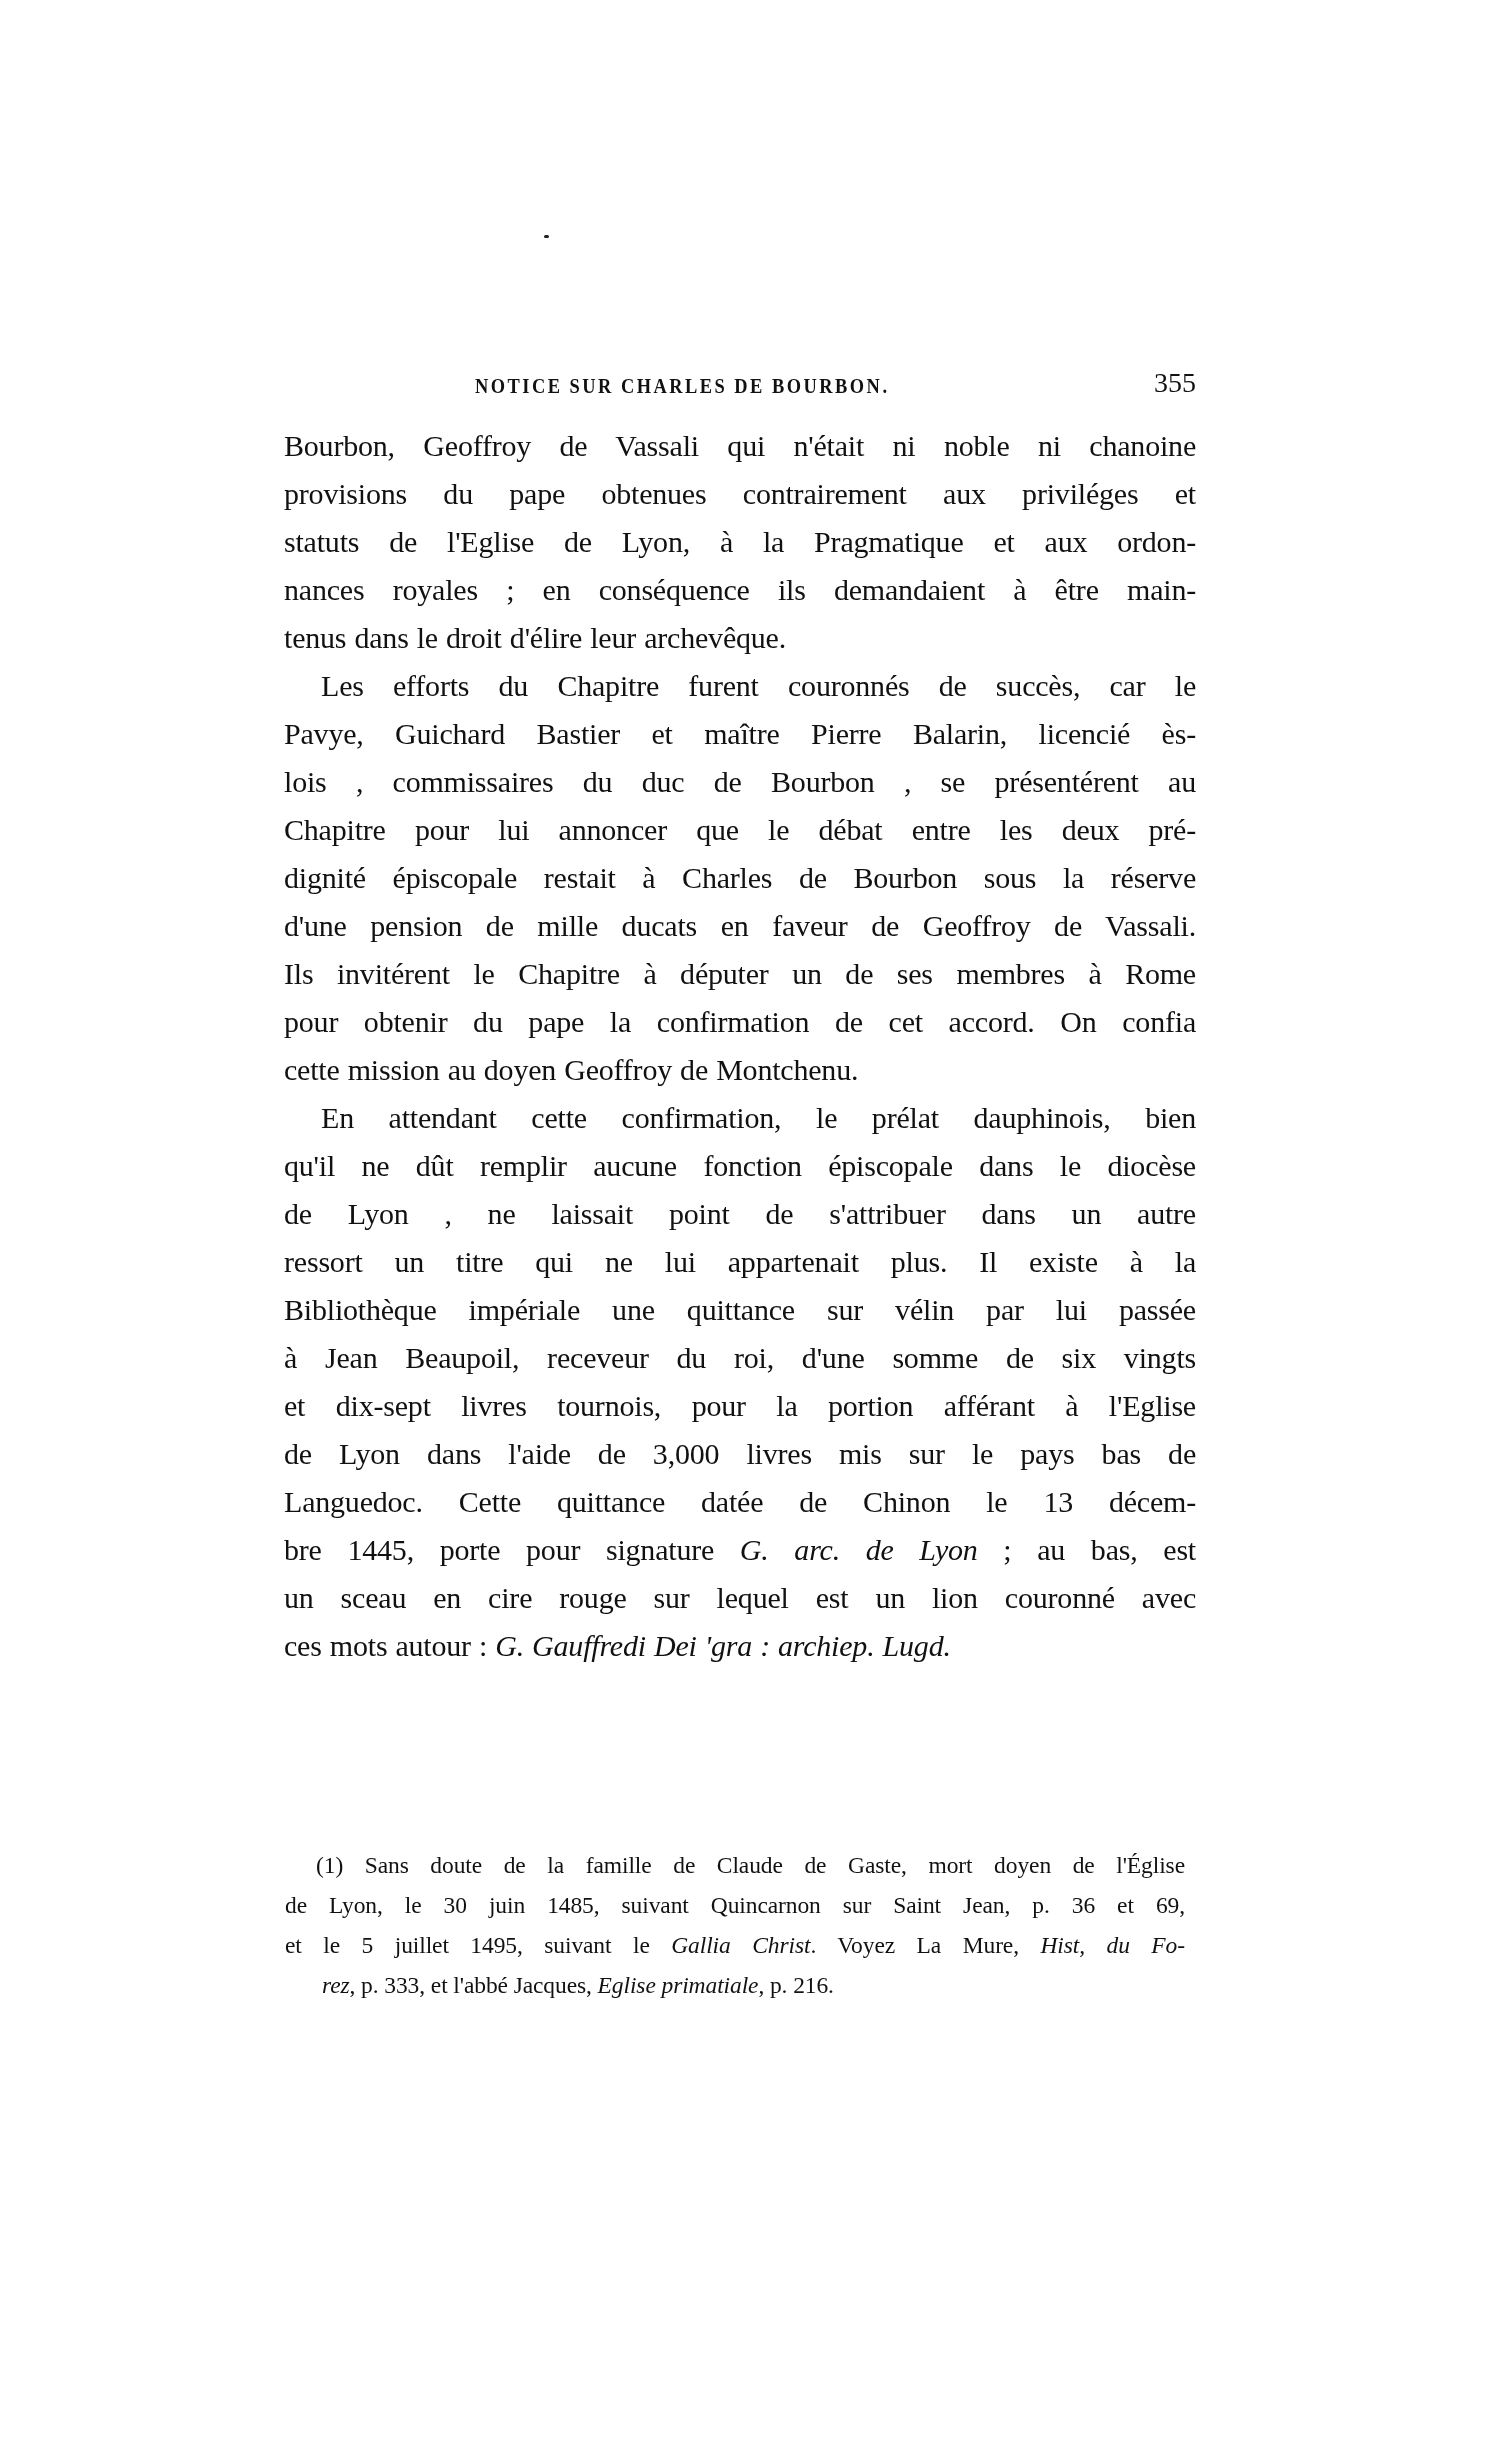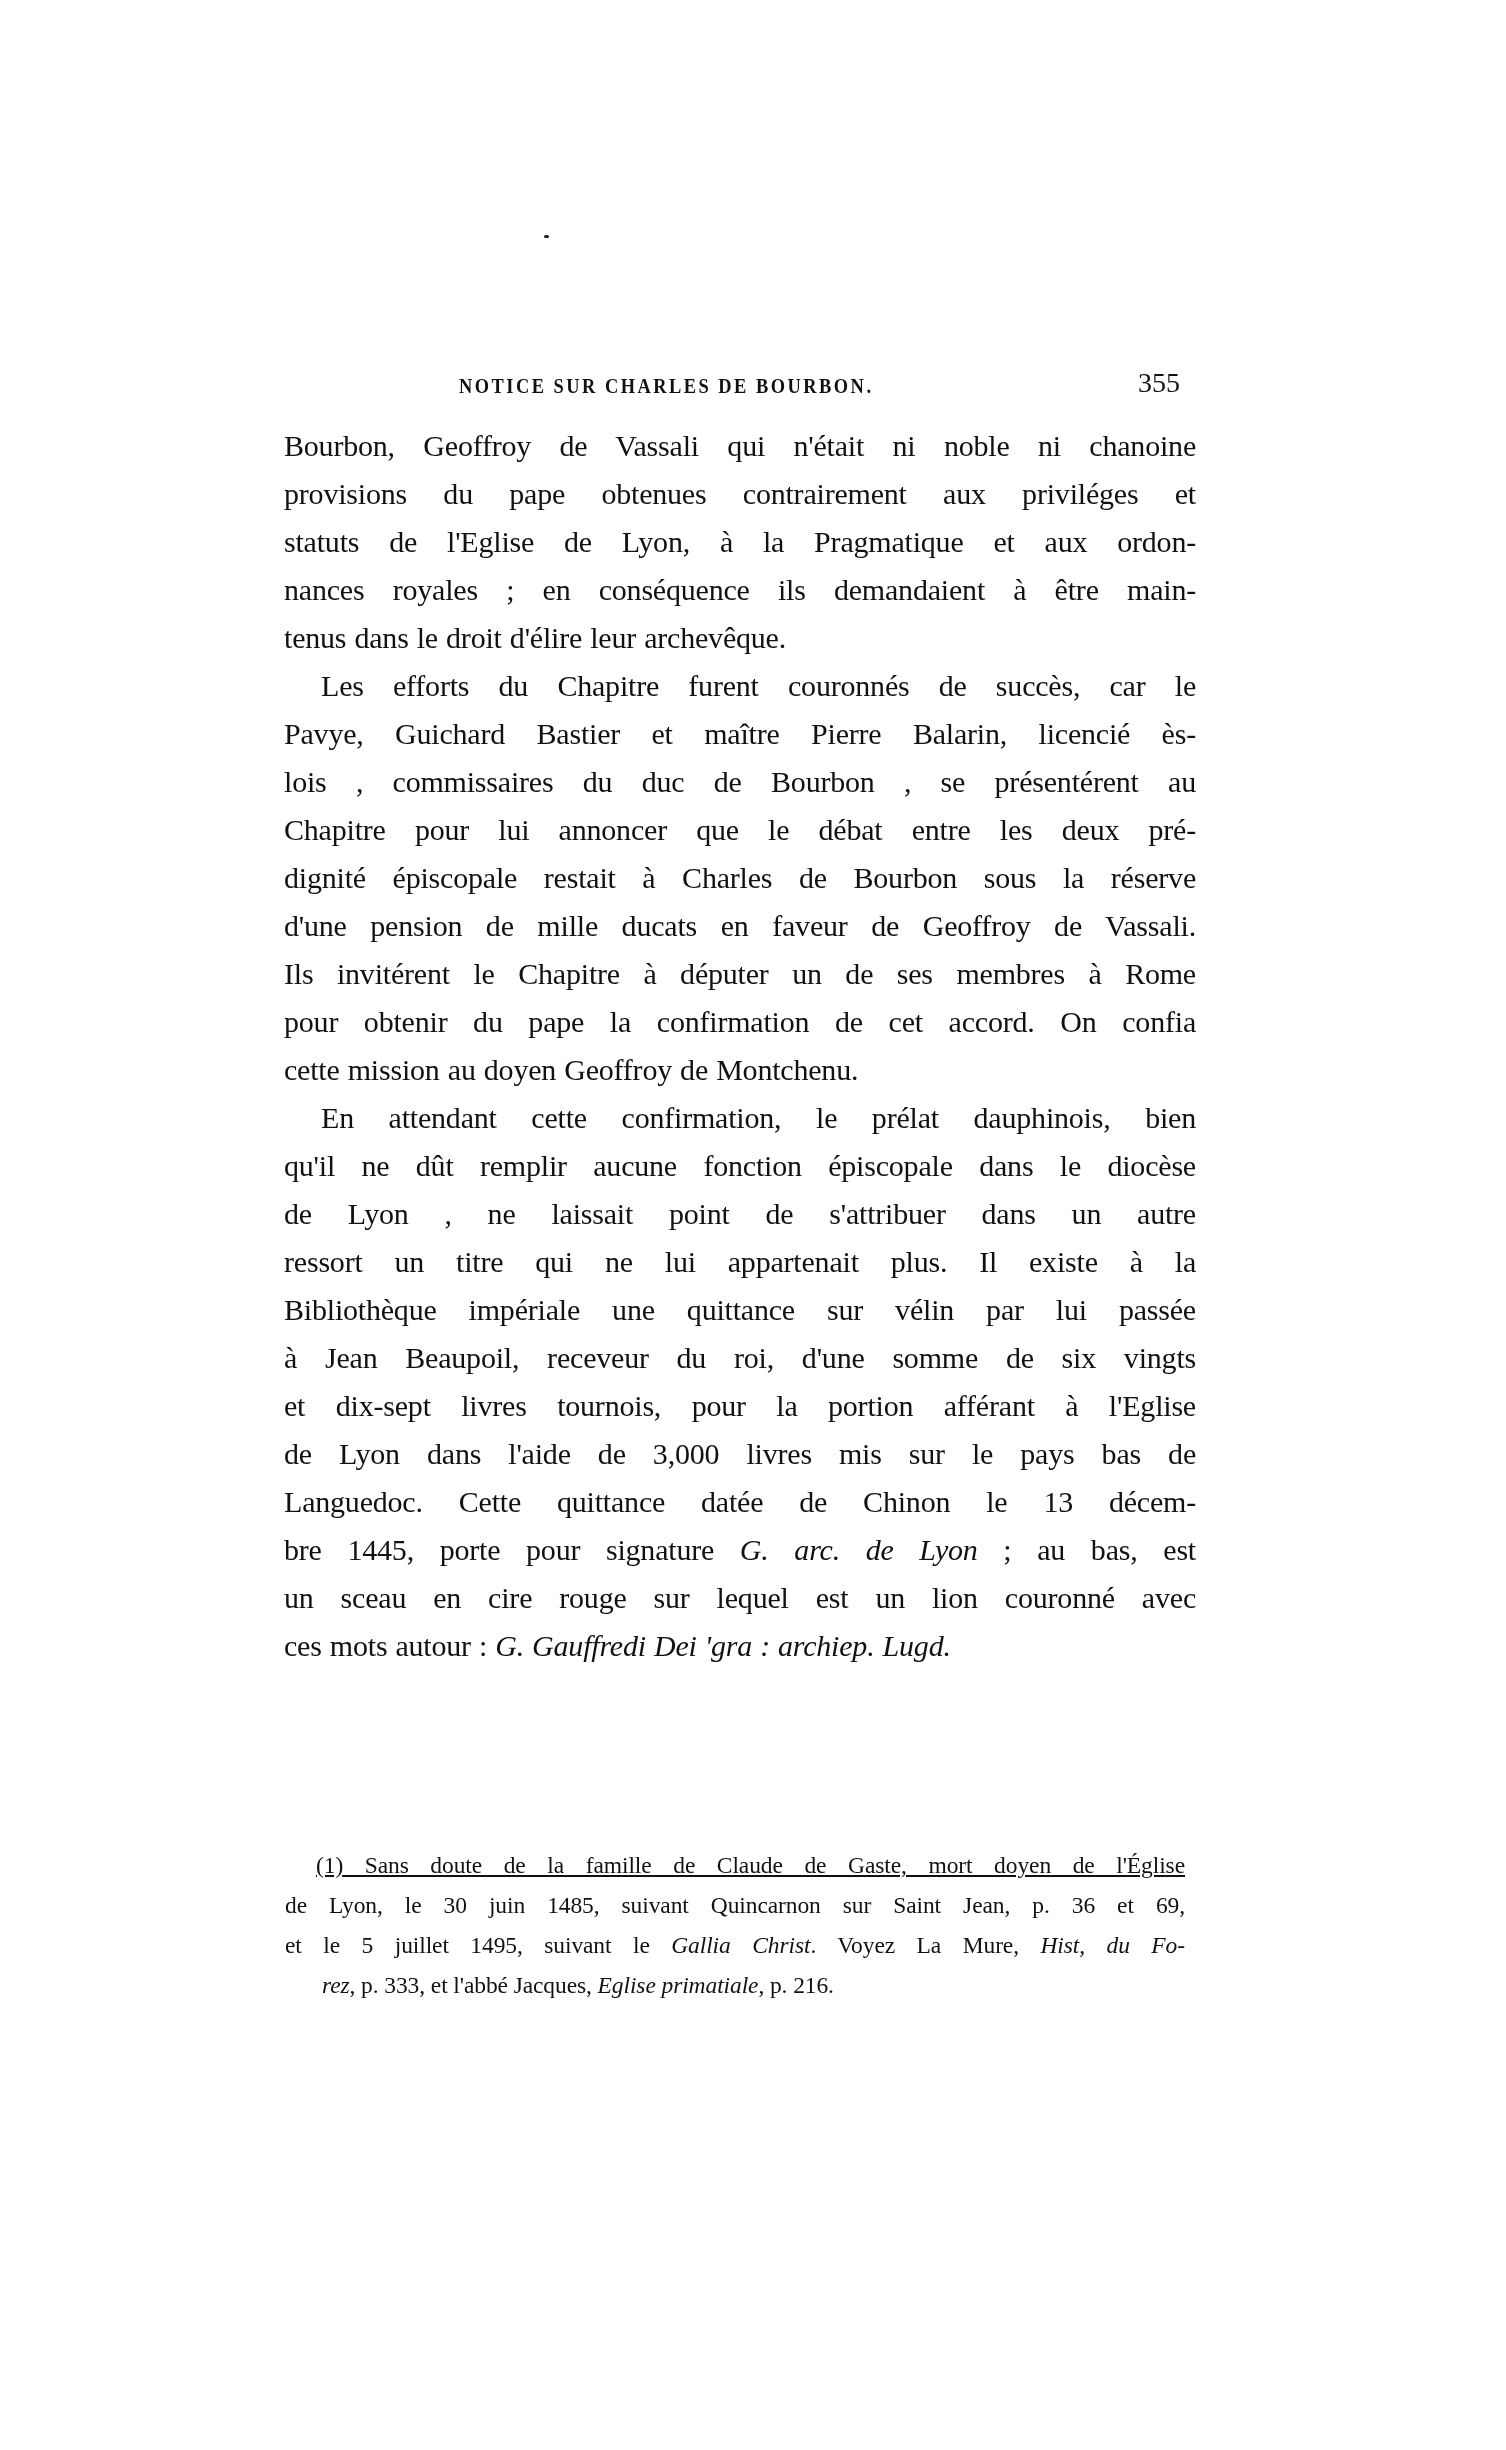--- a/index.html
+++ b/index.html
@@ -1,28 +1,28 @@
 <!DOCTYPE html>
 <html style="font-size:13.4px"><head>
 <meta charset="utf-8">
 <style>
   html, body { margin: 0; padding: 0; background: #ffffff; }
   body { width: 1506px; height: 2450px; position: relative; overflow: hidden; color: #111111; font-family: "Liberation Serif", "DejaVu Serif", serif; }
   .page { position: absolute; left: 0; top: 0; width: 1506px; height: 2450px; background: #ffffff; }
   .speck { position: absolute; left: 544px; top: 235px; width: 5px; height: 3.4px; background: #222; border-radius: 1.7px; }
-  .running-head { position: absolute; left: 268px; top: 369px; width: 912px; height: 34px; }
+  .running-head { position: absolute; left: 284px; top: 369px; width: 912px; height: 34px; }
   .running-title { position: absolute; left: 191px; top: 0; font-size: 20px; line-height: 34px; letter-spacing: 2.7px; font-weight: bold; white-space: nowrap; transform: scaleX(0.92); transform-origin: left center; }
   .page-number { position: absolute; right: 0; top: -3.4px; font-size: 28px; line-height: 34px; white-space: nowrap; }
   .body-text { position: absolute; left: 284px; top: 422px; width: 912px; }
   .line { height: 48px; line-height: 48px; font-size: 30px; white-space: nowrap; text-align: justify; text-align-last: justify; letter-spacing: -0.2px; word-spacing: 0.8px; }
   .line.last { text-align-last: left; }
   .line.indent { padding-left: 37px; }
   .footnote { position: absolute; left: 285px; top: 1845px; width: 900px; }
   .fn-line { height: 40px; line-height: 40px; font-size: 23.5px; white-space: nowrap; text-align: justify; text-align-last: justify; letter-spacing: -0.1px; }
-  .fn-line.indent { padding-left: 31px; text-decoration: underline; }
+  .fn-line.indent { padding-left: 31px; }
   .fn-line.last { text-align-last: left; margin-left: 37px; }
   .it { font-style: italic; }
 </style>
 </head>
 <body>
 
 <div class="page">
 
   <div class="speck"></div>
 

